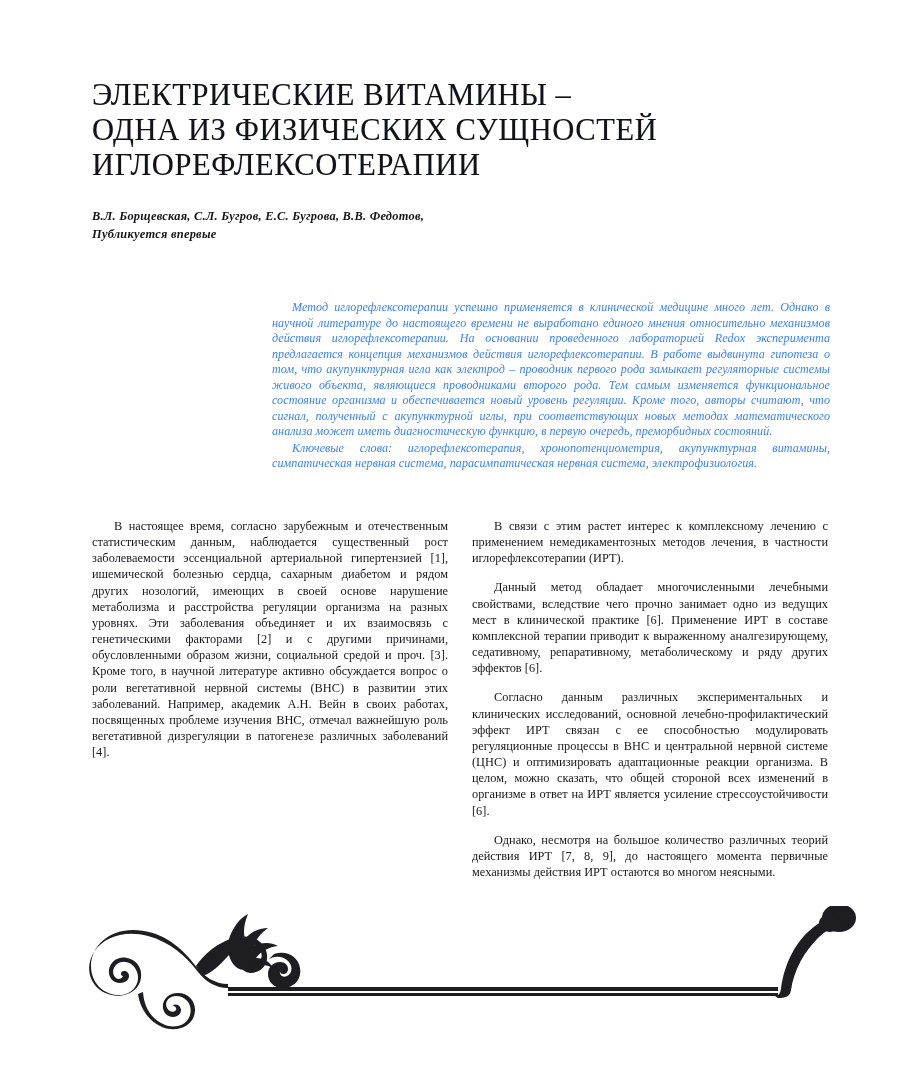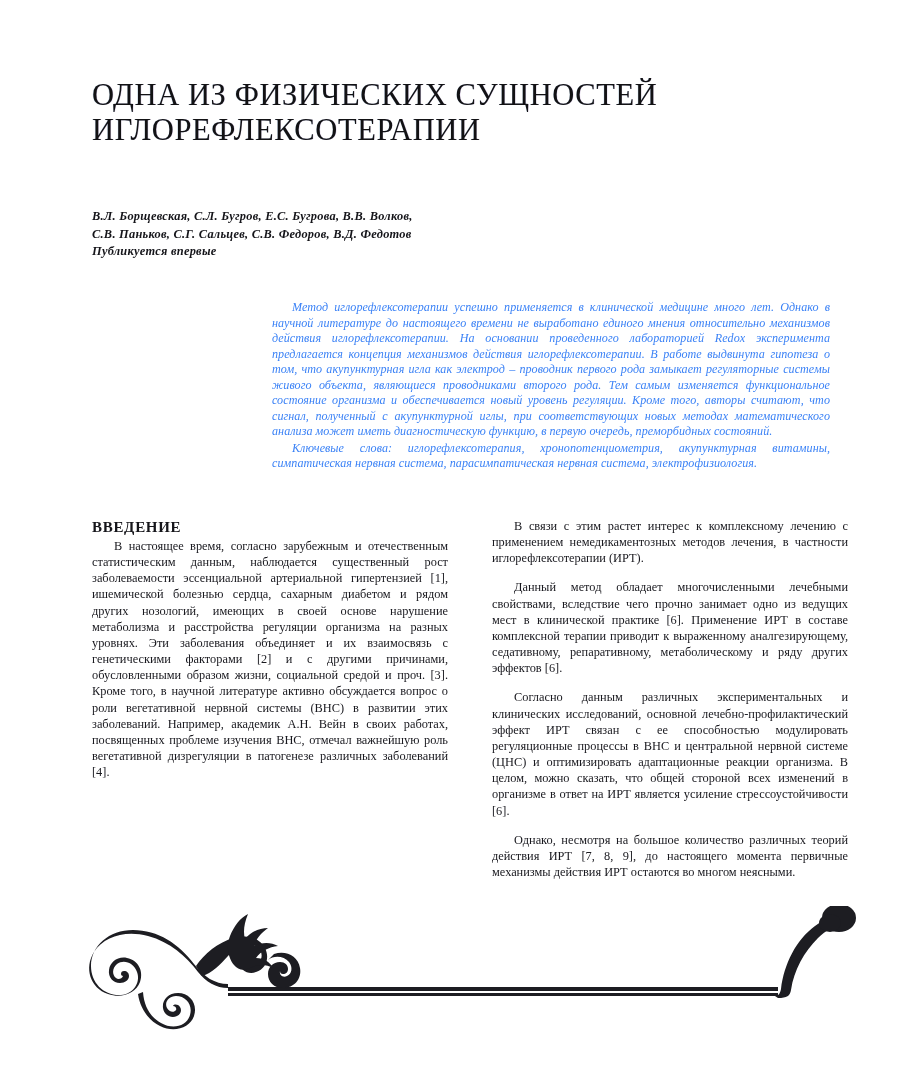--- a/index.html
+++ b/index.html
@@ -74,21 +74,21 @@
   }
   .abstract-p + .abstract-p { margin-top: 1px; }
 
   
   .col {
     position: absolute;
     top: 518px;
     width: 356px;
   }
   .col-left  { left: 92px; }
-  .col-right { left: 492px; }
+  .col-right { left: 472px; }
 
   .section-heading {
     font-family: "Liberation Serif", "DejaVu Serif", serif;
     font-size: 15px;
     letter-spacing: 0.7px;
     color: #15151a;
     margin: 0 0 1px 0;
     line-height: 19px;
   }
   .body-p {
@@ -119,37 +119,36 @@
     width: 780px;
     height: 132px;
   }
 </style>
 </head>
 <body>
 
 <div class="page">
 
   <div class="title-block">
+    <div class="title-line">ЭЛЕКТРИЧЕСКИЕ ВИТАМИНЫ –</div>
     <div class="title-line">ОДНА ИЗ ФИЗИЧЕСКИХ СУЩНОСТЕЙ</div>
     <div class="title-line">ИГЛОРЕФЛЕКСОТЕРАПИИ</div>
   </div>
 
   <div class="authors-block">
-    <div class="authors-line">В.Л. Борщевская, С.Л. Бугров, Е.С. Бугрова, В.В. Волков,</div>
-    <div class="authors-line">С.В. Паньков, С.Г. Сальцев, С.В. Федоров, В.Д. Федотов</div>
+    <div class="authors-line">В.Л. Борщевская, С.Л. Бугров, Е.С. Бугрова, В.В. Федотов,</div>
     <div class="authors-line">Публикуется впервые</div>
   </div>
 
   <div class="abstract-block">
     <p class="abstract-p">Метод иглорефлексотерапии успешно применяется в клинической медицине много лет. Однако в научной литературе до настоящего времени не выработано единого мнения относительно механизмов действия иглорефлексотерапии. На основании проведенного лабораторией Redox эксперимента предлагается концепция механизмов действия иглорефлексотерапии. В работе выдвинута гипотеза о том, что акупунктурная игла как электрод – проводник первого рода замыкает регуляторные системы живого объекта, являющиеся проводниками второго рода. Тем самым изменяется функциональное состояние организма и обеспечивается новый уровень регуляции. Кроме того, авторы считают, что сигнал, полученный с акупунктурной иглы, при соответствующих новых методах математического анализа может иметь диагностическую функцию, в первую очередь, преморбидных состояний.</p>
     <p class="abstract-p">Ключевые слова: иглорефлексотерапия, хронопотенциометрия, акупунктурная витамины, симпатическая нервная система, парасимпатическая нервная система, электрофизиология.</p>
   </div>
 
   <div class="col col-left">
-    <h2 class="section-heading">ВВЕДЕНИЕ</h2>
     <p class="body-p">В настоящее время, согласно зарубежным и отечественным статистическим данным, наблюдается существенный рост заболеваемости эссенциальной артериальной гипертензией [1], ишемической болезнью сердца, сахарным диабетом и рядом других нозологий, имеющих в своей основе нарушение метаболизма и расстройства регуляции организма на разных уровнях. Эти заболевания объединяет и их взаимосвязь с генетическими факторами [2] и с другими причинами, обусловленными образом жизни, социальной средой и проч. [3]. Кроме того, в научной литературе активно обсуждается вопрос о роли вегетативной нервной системы (ВНС) в развитии этих заболеваний. Например, академик А.Н. Вейн в своих работах, посвященных проблеме изучения ВНС, отмечал важнейшую роль вегетативной дизрегуляции в патогенезе различных заболеваний [4].</p>
   </div>
 
   <div class="col col-right">
     <p class="body-p">В связи с этим растет интерес к комплексному лечению с применением немедикаментозных методов лечения, в частности иглорефлексотерапии (ИРТ).</p>
     <p class="body-p">Данный метод обладает многочисленными лечебными свойствами, вследствие чего прочно занимает одно из ведущих мест в клинической практике [6]. Применение ИРТ в составе комплексной терапии приводит к выраженному аналгезирующему, седативному, репаративному, метаболическому и ряду других эффектов [6].</p>
     <p class="body-p">Согласно данным различных экспериментальных и клинических исследований, основной лечебно-профилактический эффект ИРТ связан с ее способностью модулировать регуляционные процессы в ВНС и центральной нервной системе (ЦНС) и оптимизировать адаптационные реакции организма. В целом, можно сказать, что общей стороной всех изменений в организме в ответ на ИРТ является усиление стрессоустойчивости [6].</p>
     <p class="body-p">Однако, несмотря на большое количество различных теорий действия ИРТ [7, 8, 9], до настоящего момента первичные механизмы действия ИРТ остаются во многом неясными.</p>
   </div>
 

